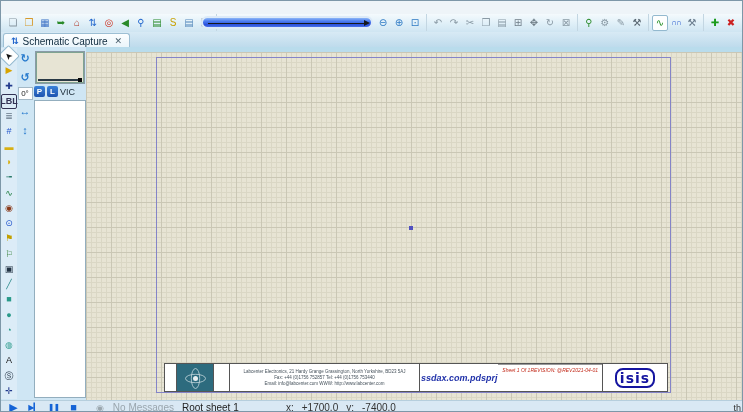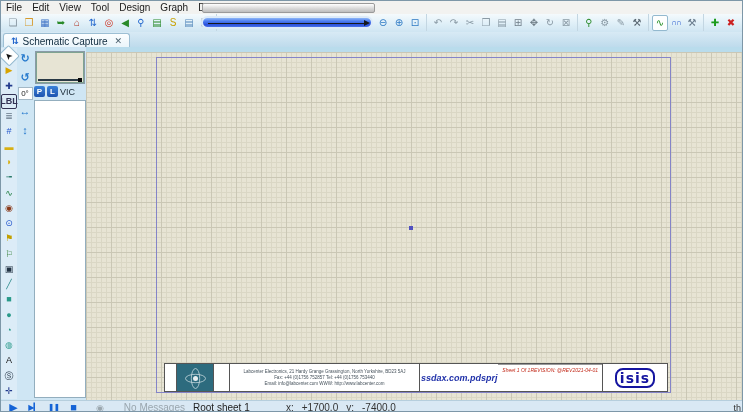--- a/index.html
+++ b/index.html
@@ -92,43 +92,30 @@
   .atom .o1{transform:scaleY(.42) rotate(0deg);}
   .atom .o2{transform:scaleX(.42) rotate(0deg);}
   .atom b{position:absolute;left:8px;top:8px;width:5px;height:5px;border-radius:50%;background:#e8eef0;}
   
   #statusbar{position:absolute;left:0;top:399px;width:743px;height:13px;background:#d9e8f4;
              border-top:1px solid #b6cedd;display:flex;align-items:center;font-size:10px;color:#333;}
   .sb-controls{display:flex;align-items:center;gap:3px;padding:0 4px;}
   #statusbar .ti{width:15px;height:11px;font-size:11px;}
   #statusbar .ti-m{font-size:8px;}
   .msg-ic{color:#9aa6ae;font-size:9px;margin-left:10px;}
-  .msg{color:#9aa6ae;margin-left:20px;}
+  .msg{color:#9aa6ae;margin-left:9px;}
   .sheetname{margin-left:8px;color:#222;}
   .coords{position:absolute;left:285px;display:flex;gap:8px;}
   .units{position:absolute;right:3px;color:#333;font-size:9px;}
 </style>
 </head>
 <body>
 
 <div id="app">
 
-  <div id="menubar">
-    <nav id="menu-items" style="display: flex;">
-        <span class="menu-item">File</span>
-        <span class="menu-item">Edit</span>
-        <span class="menu-item">View</span>
-        <span class="menu-item">Tool</span>
-        <span class="menu-item">Design</span>
-        <span class="menu-item">Graph</span>
-        <span class="menu-item">Debug</span>
-        <span class="menu-item">Library</span>
-      </nav>
-    <div class="menu-overlay"></div>
-  </div>
 
   <div id="toolbar">
     <div class="tb-group tb-left">
         <span class="ti" style="color: rgb(138, 152, 162);">❏</span>
         <span class="ti" style="color: rgb(214, 154, 45);">❐</span>
         <span class="ti" style="color: rgb(58, 111, 196);">▦</span>
         <span class="ti" style="color: rgb(42, 138, 42);">➥</span>
         <span class="ti" style="color: rgb(176, 48, 32);">⌂</span>
         <span class="ti" style="color: rgb(34, 102, 204);">⇅</span>
         <span class="ti" style="color: rgb(204, 51, 34);">◎</span>

